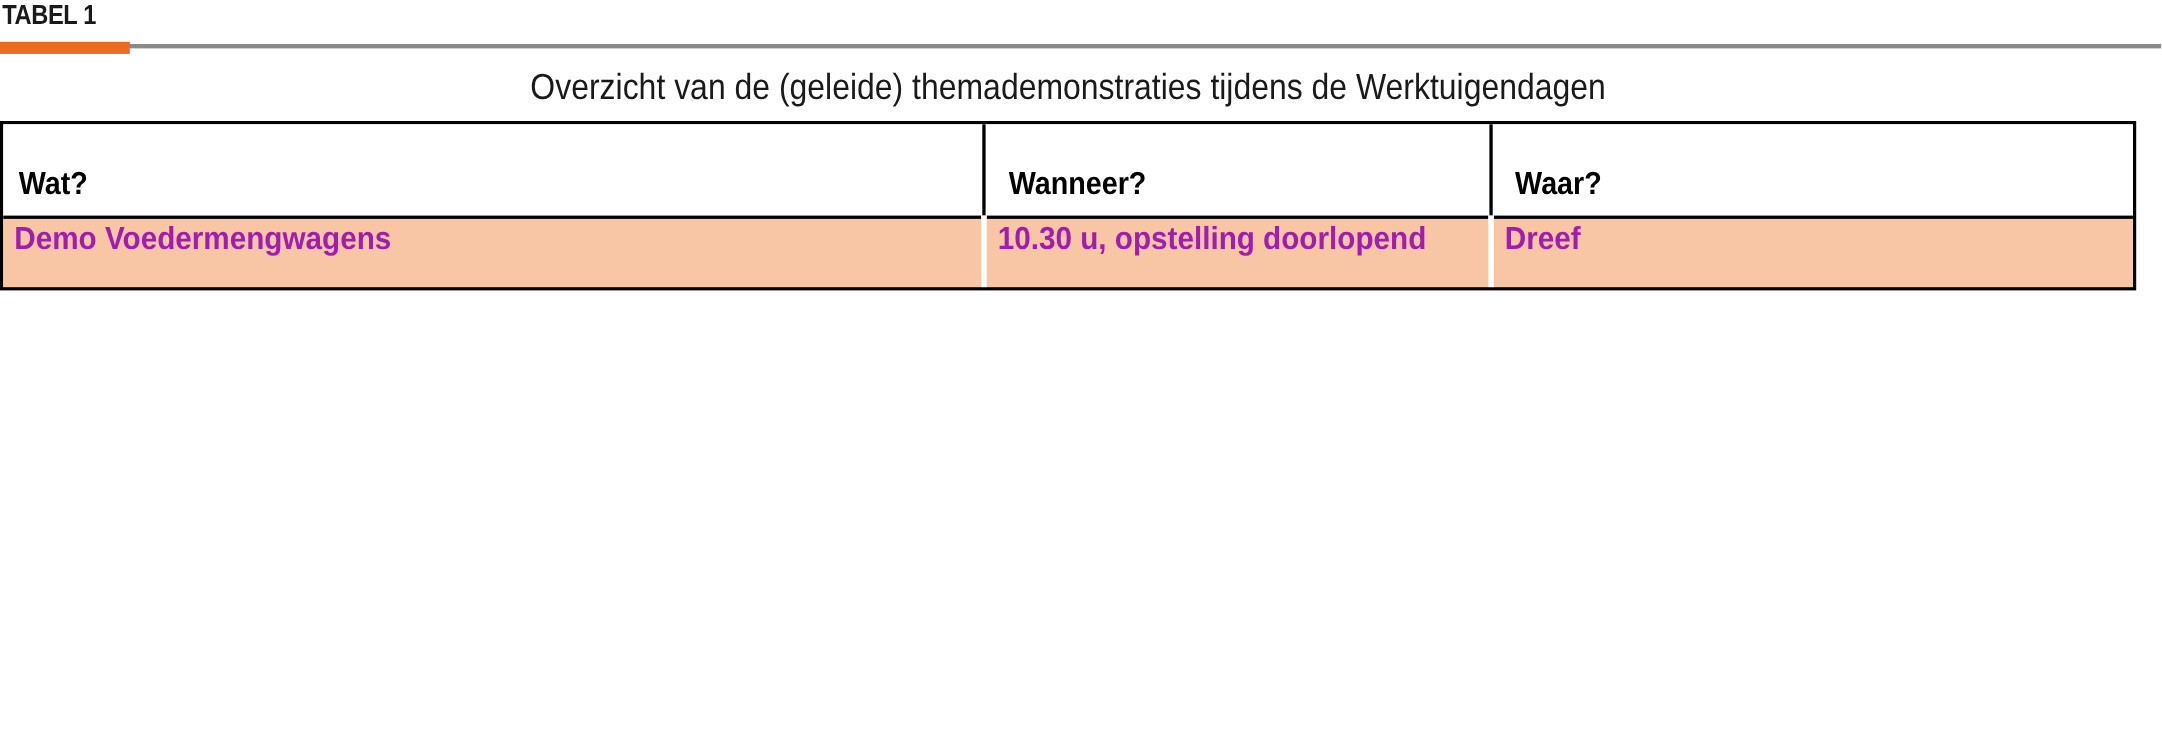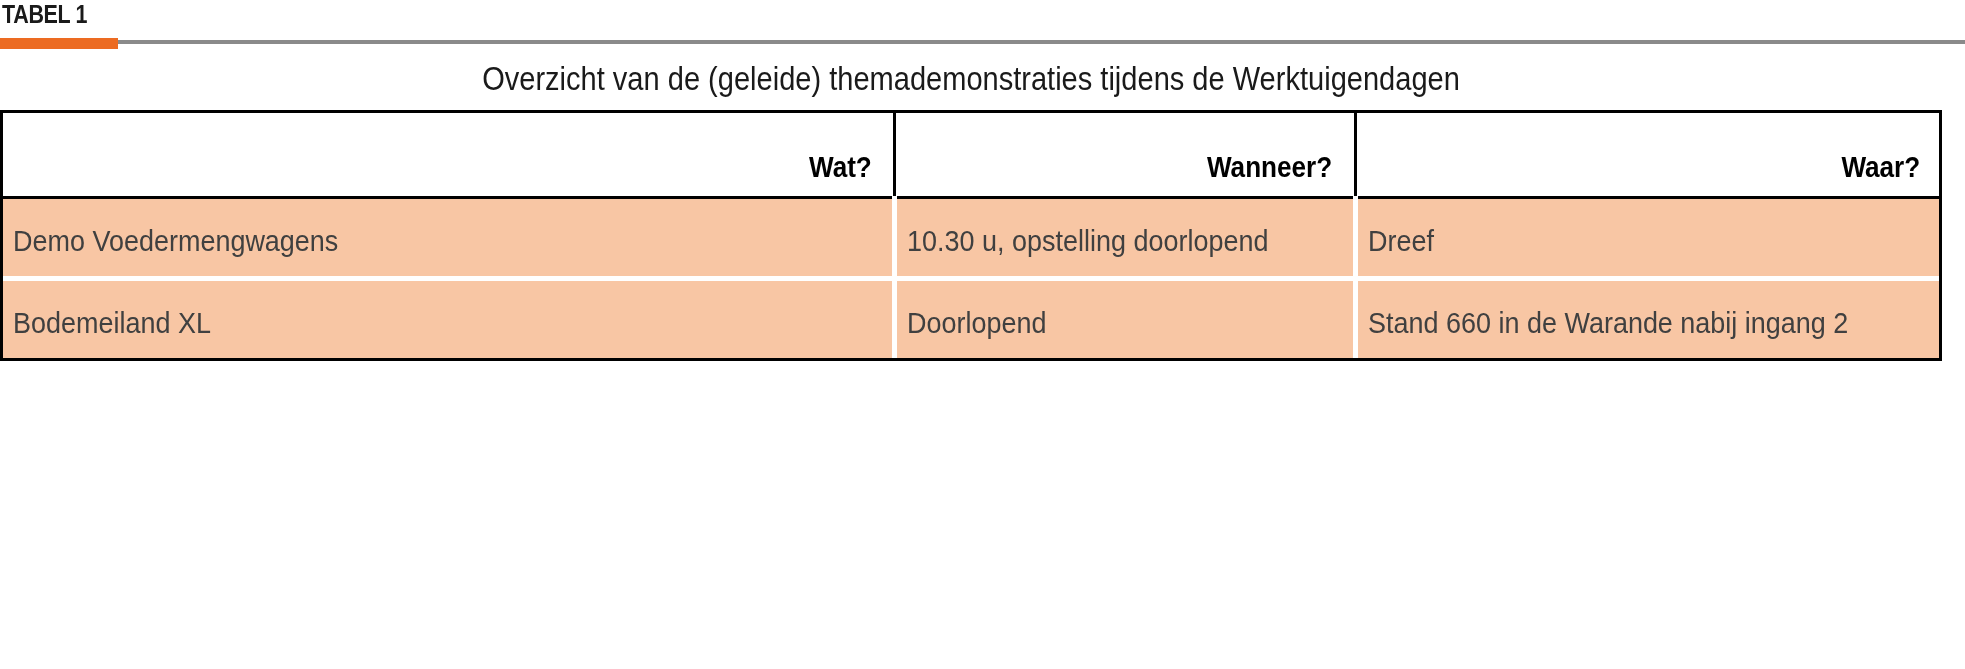--- a/index.html
+++ b/index.html
@@ -106,35 +106,35 @@
     border-bottom: 3px solid #000000;
     height: 84px;
     padding: 0 14px 12px 14px;
     vertical-align: bottom;
     font-family: "Liberation Sans Narrow", "Liberation Sans", sans-serif;
     font-weight: 700;
     font-size: 29px;
     color: #000000;
     box-sizing: border-box;
   }
-  thead th.h-left { text-align: right; }
-  thead th.h-center { text-align: right; }
+  thead th.h-left { text-align: left; }
+  thead th.h-center { text-align: left; }
   thead th:last-child { border-right: none; padding-left: 16px; }
 
   tbody td {
     background: #f8c6a4;
     border-right: 5px solid #ffffff;
     border-bottom: 5px solid #ffffff;
-    padding: 24px 10px 16px 10px;
+    padding: 0 10px 16px 10px;
     vertical-align: top;
     font-family: "Liberation Sans Narrow", "Liberation Sans", sans-serif;
-    font-weight: 400;
+    font-weight: 700;
     font-size: 29px;
     line-height: 37px;
-    color: #404040;
+    color: #a21caf;
     box-sizing: border-box;
     height: 64px;
   }
   tbody td:last-child { border-right: none; }
   tbody tr:last-child td { border-bottom: none; }
 
   .cell-text {
     display: block;
     transform: scaleX(0.93);
     transform-origin: left center;
@@ -179,28 +179,17 @@
           <td>
               <span class="cell-text">Demo Voedermengwagens</span>
             </td>
           <td>
               <span class="cell-text">10.30 u, opstelling doorlopend</span>
             </td>
           <td>
               <span class="cell-text">Dreef</span>
             </td>
         </tr>
-        <tr>
-          <td>
-              <span class="cell-text">Bodemeiland XL</span>
-            </td>
-          <td>
-              <span class="cell-text">Doorlopend</span>
-            </td>
-          <td>
-              <span class="cell-text">Stand 660 in de Warande nabij ingang 2</span>
-            </td>
-        </tr>
       </tbody>
     </table>
   </div>
 
 </div>
 
 </body></html>

